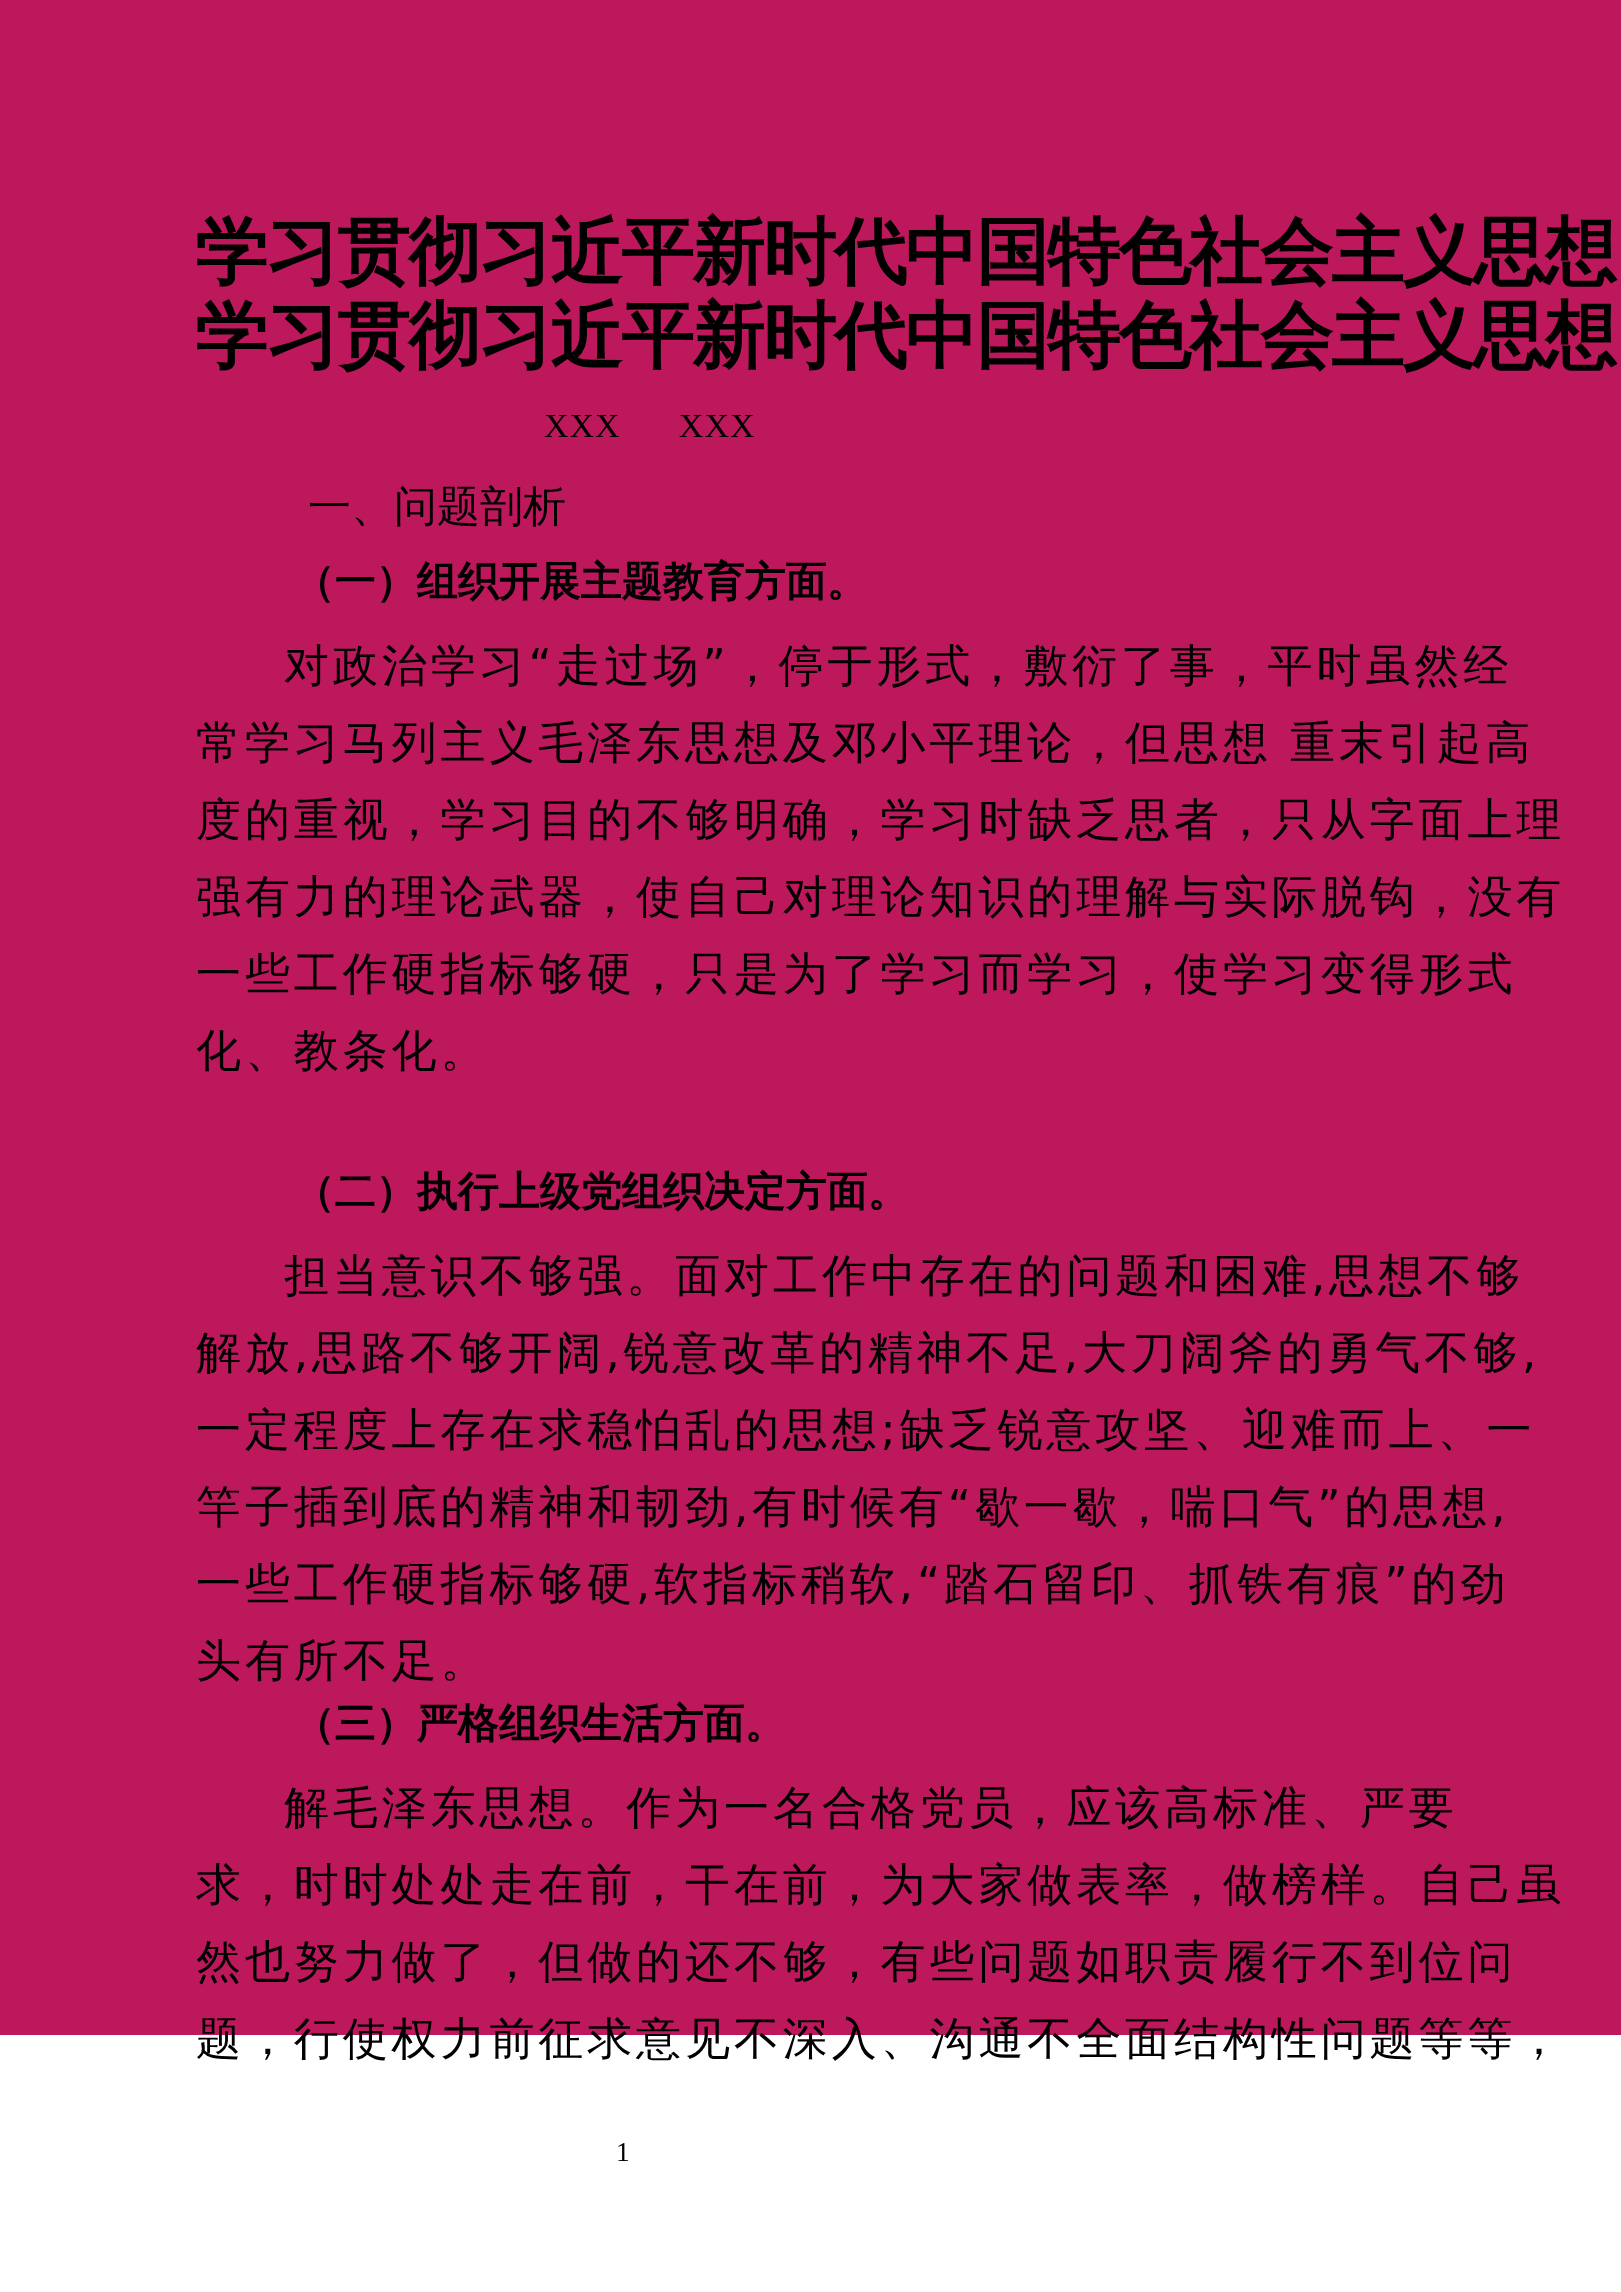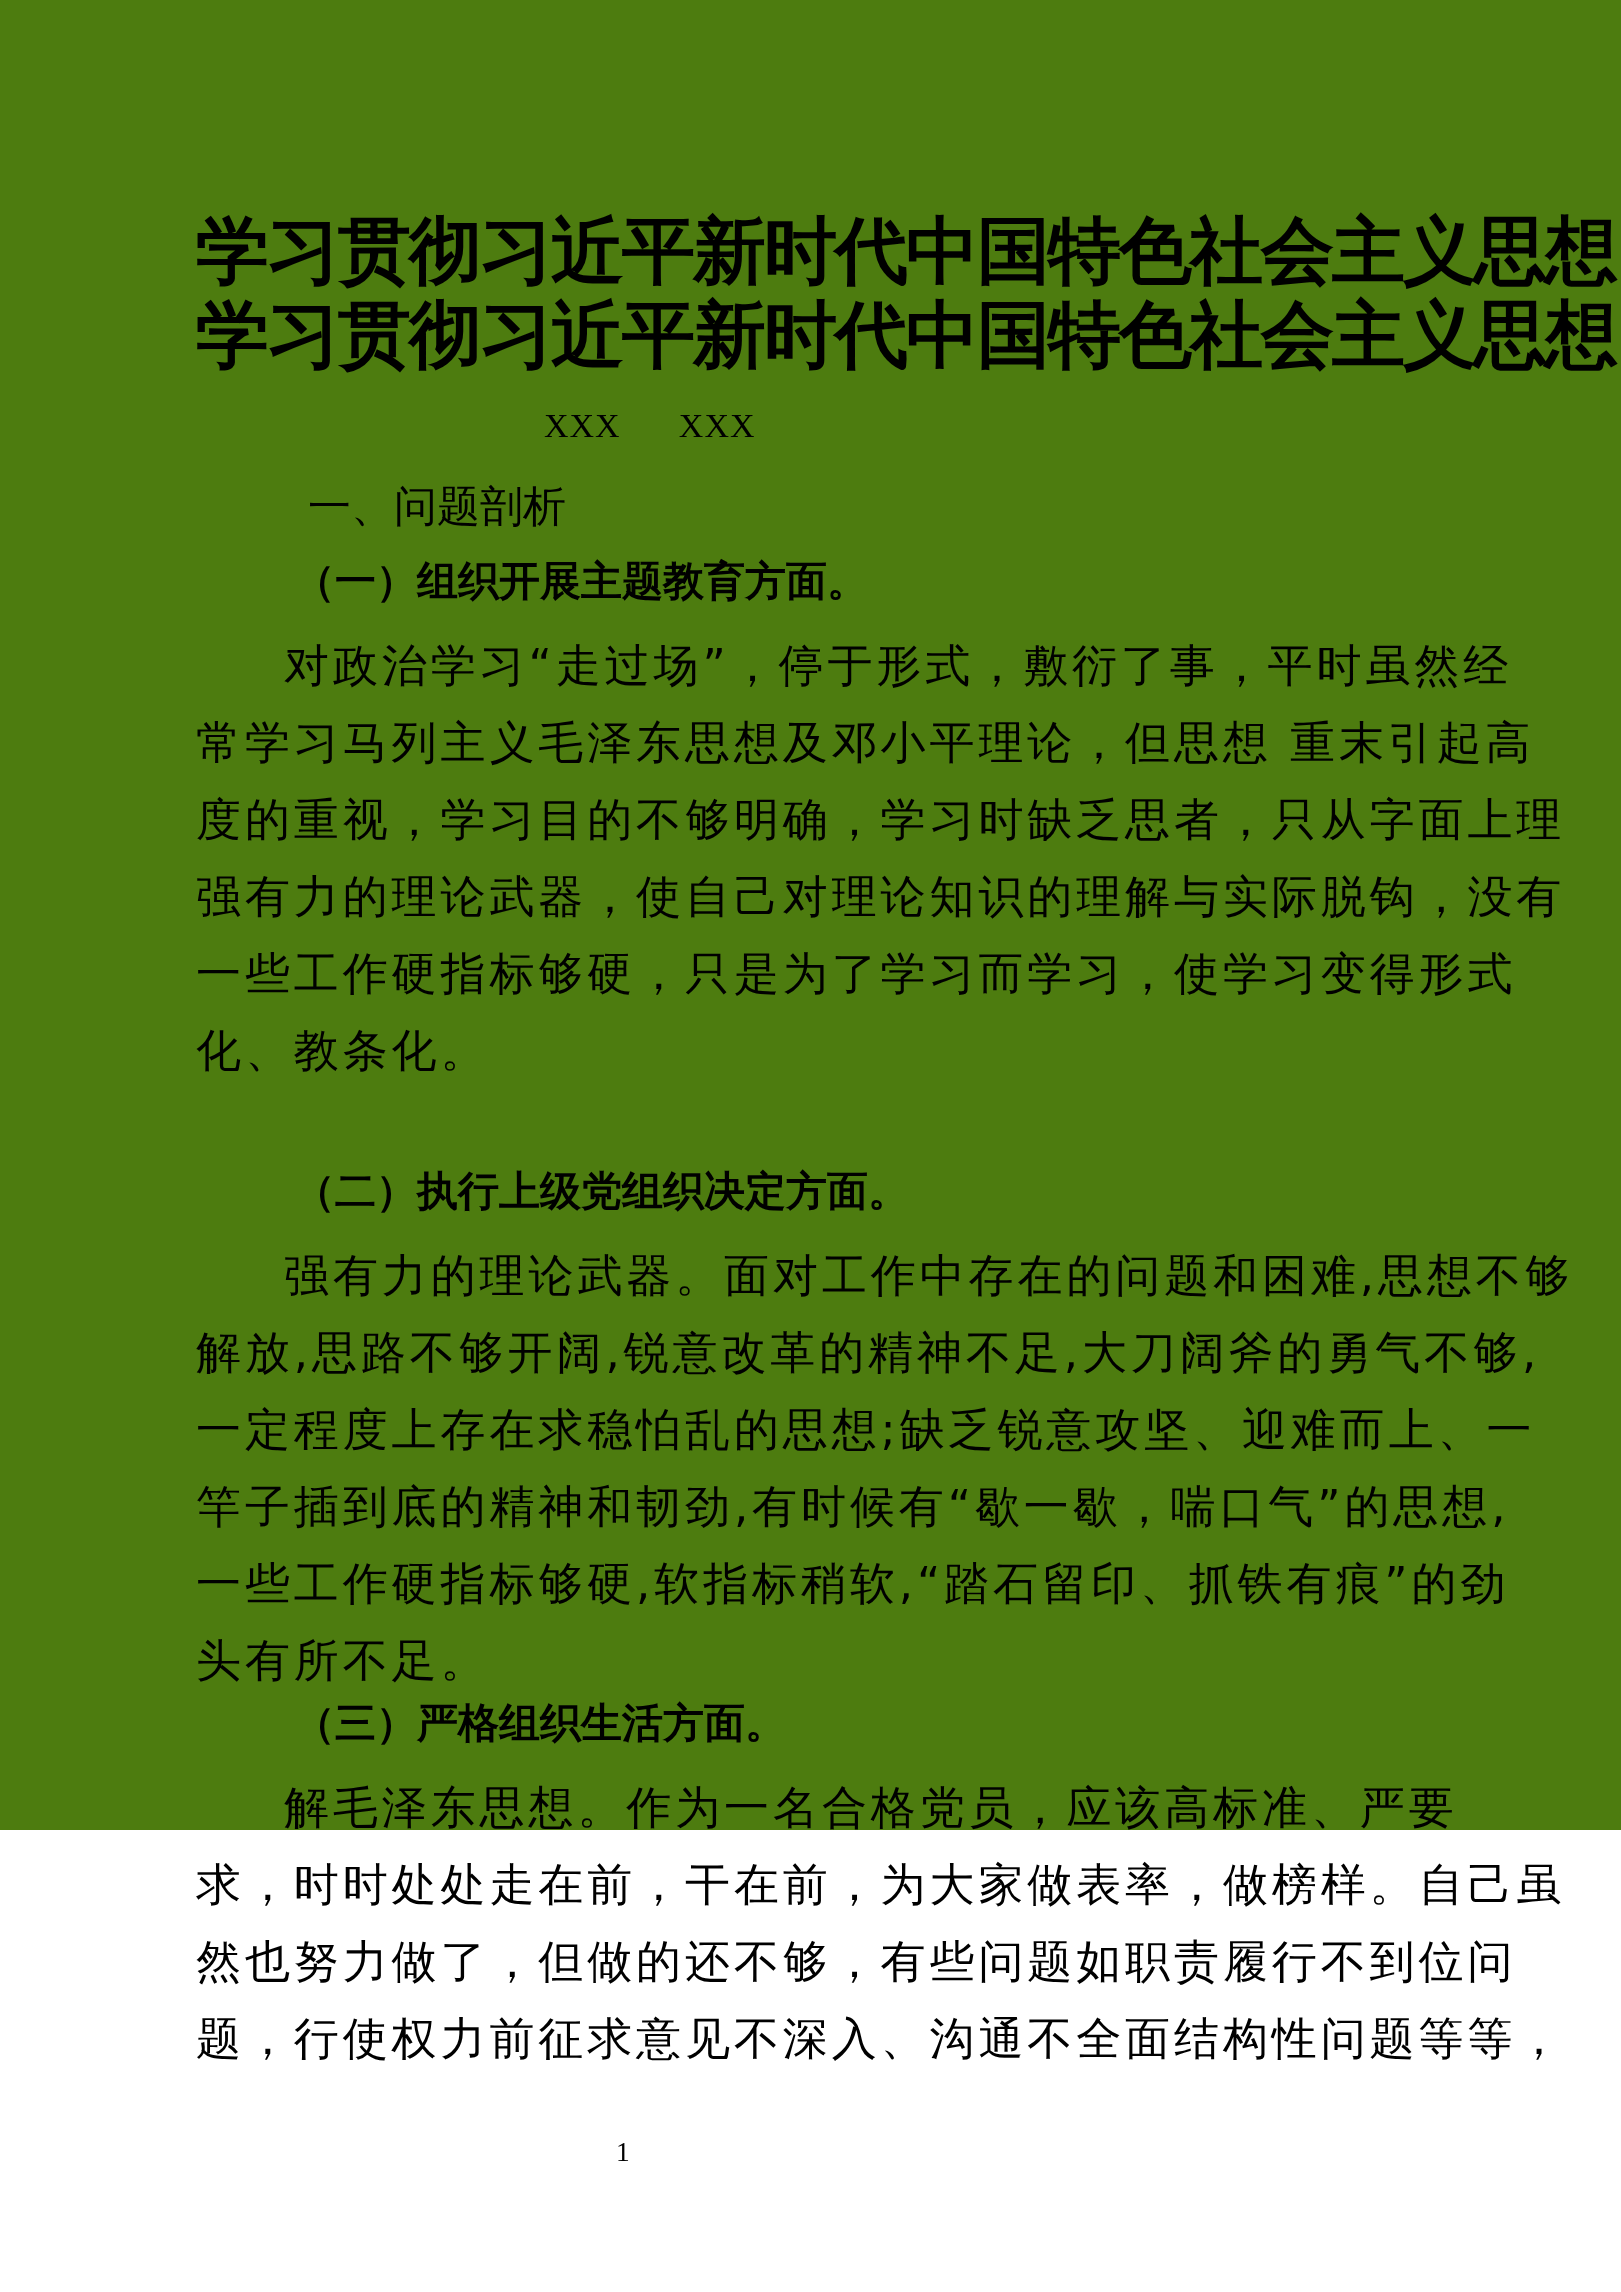--- a/index.html
+++ b/index.html
@@ -1,17 +1,17 @@
 <!DOCTYPE html>
 <html><head>
 <meta charset="utf-8">
 <style>
   html, body { margin: 0; padding: 0; background: #ffffff; }
   body { width: 1621px; height: 2293px; position: relative; overflow: hidden; color: #000; }
-  .page { position: absolute; left: 0; top: 0; width: 1621px; height: 1830px; background: #4d7c0f; }
+  .page { position: absolute; left: 0; top: 0; width: 1621px; height: 2035px; background: #be185d; }
   .title {
     position: absolute; left: 196px; top: 208px; width: 1264px;
     font-family: "DejaVu Serif", serif; font-weight: bold;
     font-size: 73px; line-height: 84px; letter-spacing: -2px; white-space: nowrap;
   }
   .title .tline { display: block; }
   .author {
     position: absolute; left: 544px; top: 407px;
     font-family: "Liberation Serif", serif; font-size: 34px; letter-spacing: 1px;
     word-spacing: 19.6px; white-space: pre;
@@ -49,21 +49,21 @@
     <span class="line first">对政治学习“走过场”，停于形式，敷衍了事，平时虽然经</span>
     <span class="line">常学习马列主义毛泽东思想及邓小平理论，但思想 重末引起高</span>
     <span class="line">度的重视，学习目的不够明确，学习时缺乏思者，只从字面上理</span>
     <span class="line">强有力的理论武器，使自己对理论知识的理解与实际脱钩，没有</span>
     <span class="line">一些工作硬指标够硬，只是为了学习而学习，使学习变得形式</span>
     <span class="line last">化、教条化。</span>
   </div>
 
   <div class="text-block h2" style="top:1164px;">（二）执行上级党组织决定方面。</div>
   <div class="text-block para" style="top:1237px;">
-    <span class="line first">强有力的理论武器。面对工作中存在的问题和困难,思想不够</span>
+    <span class="line first">担当意识不够强。面对工作中存在的问题和困难,思想不够</span>
     <span class="line">解放,思路不够开阔,锐意改革的精神不足,大刀阔斧的勇气不够,</span>
     <span class="line">一定程度上存在求稳怕乱的思想;缺乏锐意攻坚、迎难而上、一</span>
     <span class="line">竿子插到底的精神和韧劲,有时候有“歇一歇，喘口气”的思想,</span>
     <span class="line">一些工作硬指标够硬,软指标稍软,“踏石留印、抓铁有痕”的劲</span>
     <span class="line last">头有所不足。</span>
   </div>
 
   <div class="text-block h2" style="top:1696px;">（三）严格组织生活方面。</div>
   <div class="text-block para" style="top:1769px;">
     <span class="line first">解毛泽东思想。作为一名合格党员，应该高标准、严要</span>

